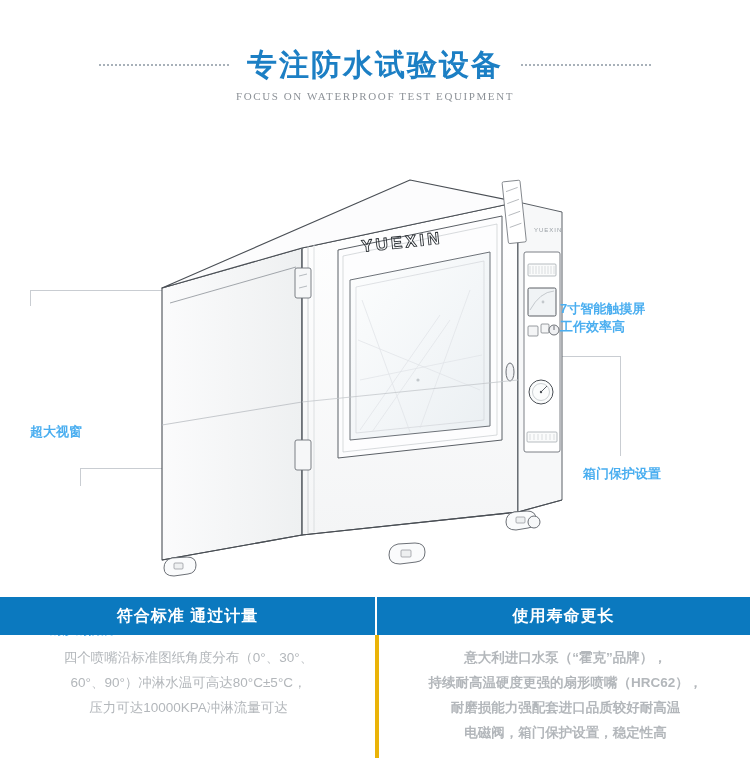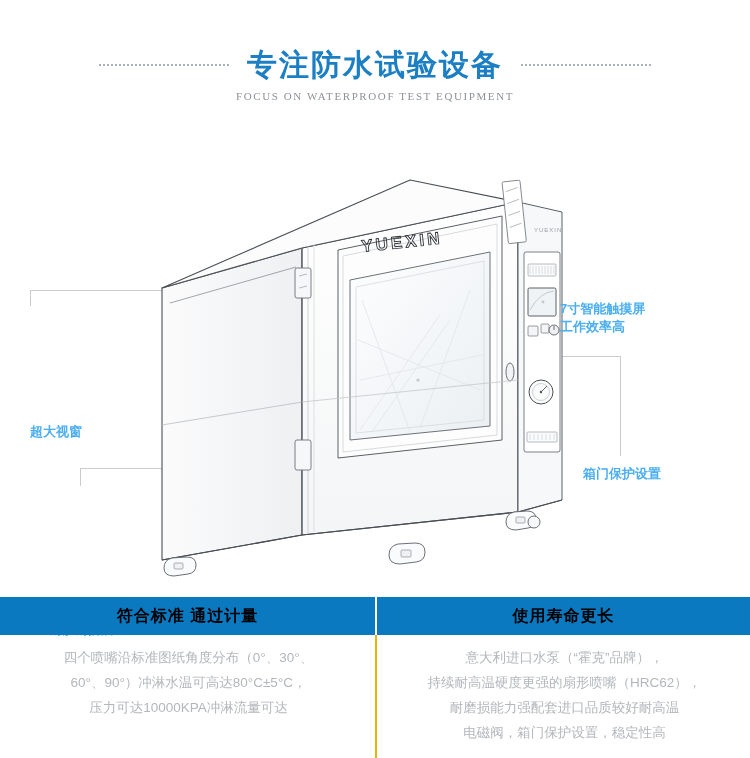--- a/index.html
+++ b/index.html
@@ -44,33 +44,33 @@
   .callout-l2 { left:12px;  top:483px; text-align:center; width:140px; }
 
   .leader { position:absolute; background:#c9cdd2; }
   .leader.h { height:1px; }
   .leader.v { width:1px; }
 
   
   .bottom { position:absolute; left:0; top:597px; width:750px; height:161px; }
   .bars { position:absolute; left:0; top:0; width:750px; height:38px; display:flex; }
   .bar {
-    height:38px; background:#0b79bf; color:#000000;
+    height:38px; background:#0b79bf; color:#ffffff;
     display:flex; align-items:center; justify-content:center;
     font-size:16px; font-weight:bold; letter-spacing:1px;
   }
   .bar.left  { width:375px; }
   .bar.right { width:373px; margin-left:2px; }
 
   .cols { position:absolute; left:0; top:38px; width:750px; height:123px; display:flex; }
   .col {
     width:375px; height:123px; padding:11px 16px 0 18px;
     text-align:center; color:#b3b7bb; font-size:13.5px; line-height:1.85;
   }
-  .col.right { border-left:2px solid #eab308; }
+  .col.right { border-left:4px solid #eab308;font-weight:bold; }
   .col p { margin:0; }
 </style>
 </head>
 <body>
 
 <div class="page">
 
   <div class="header">
     <div class="title-row">
       <span class="dotline"></span>

